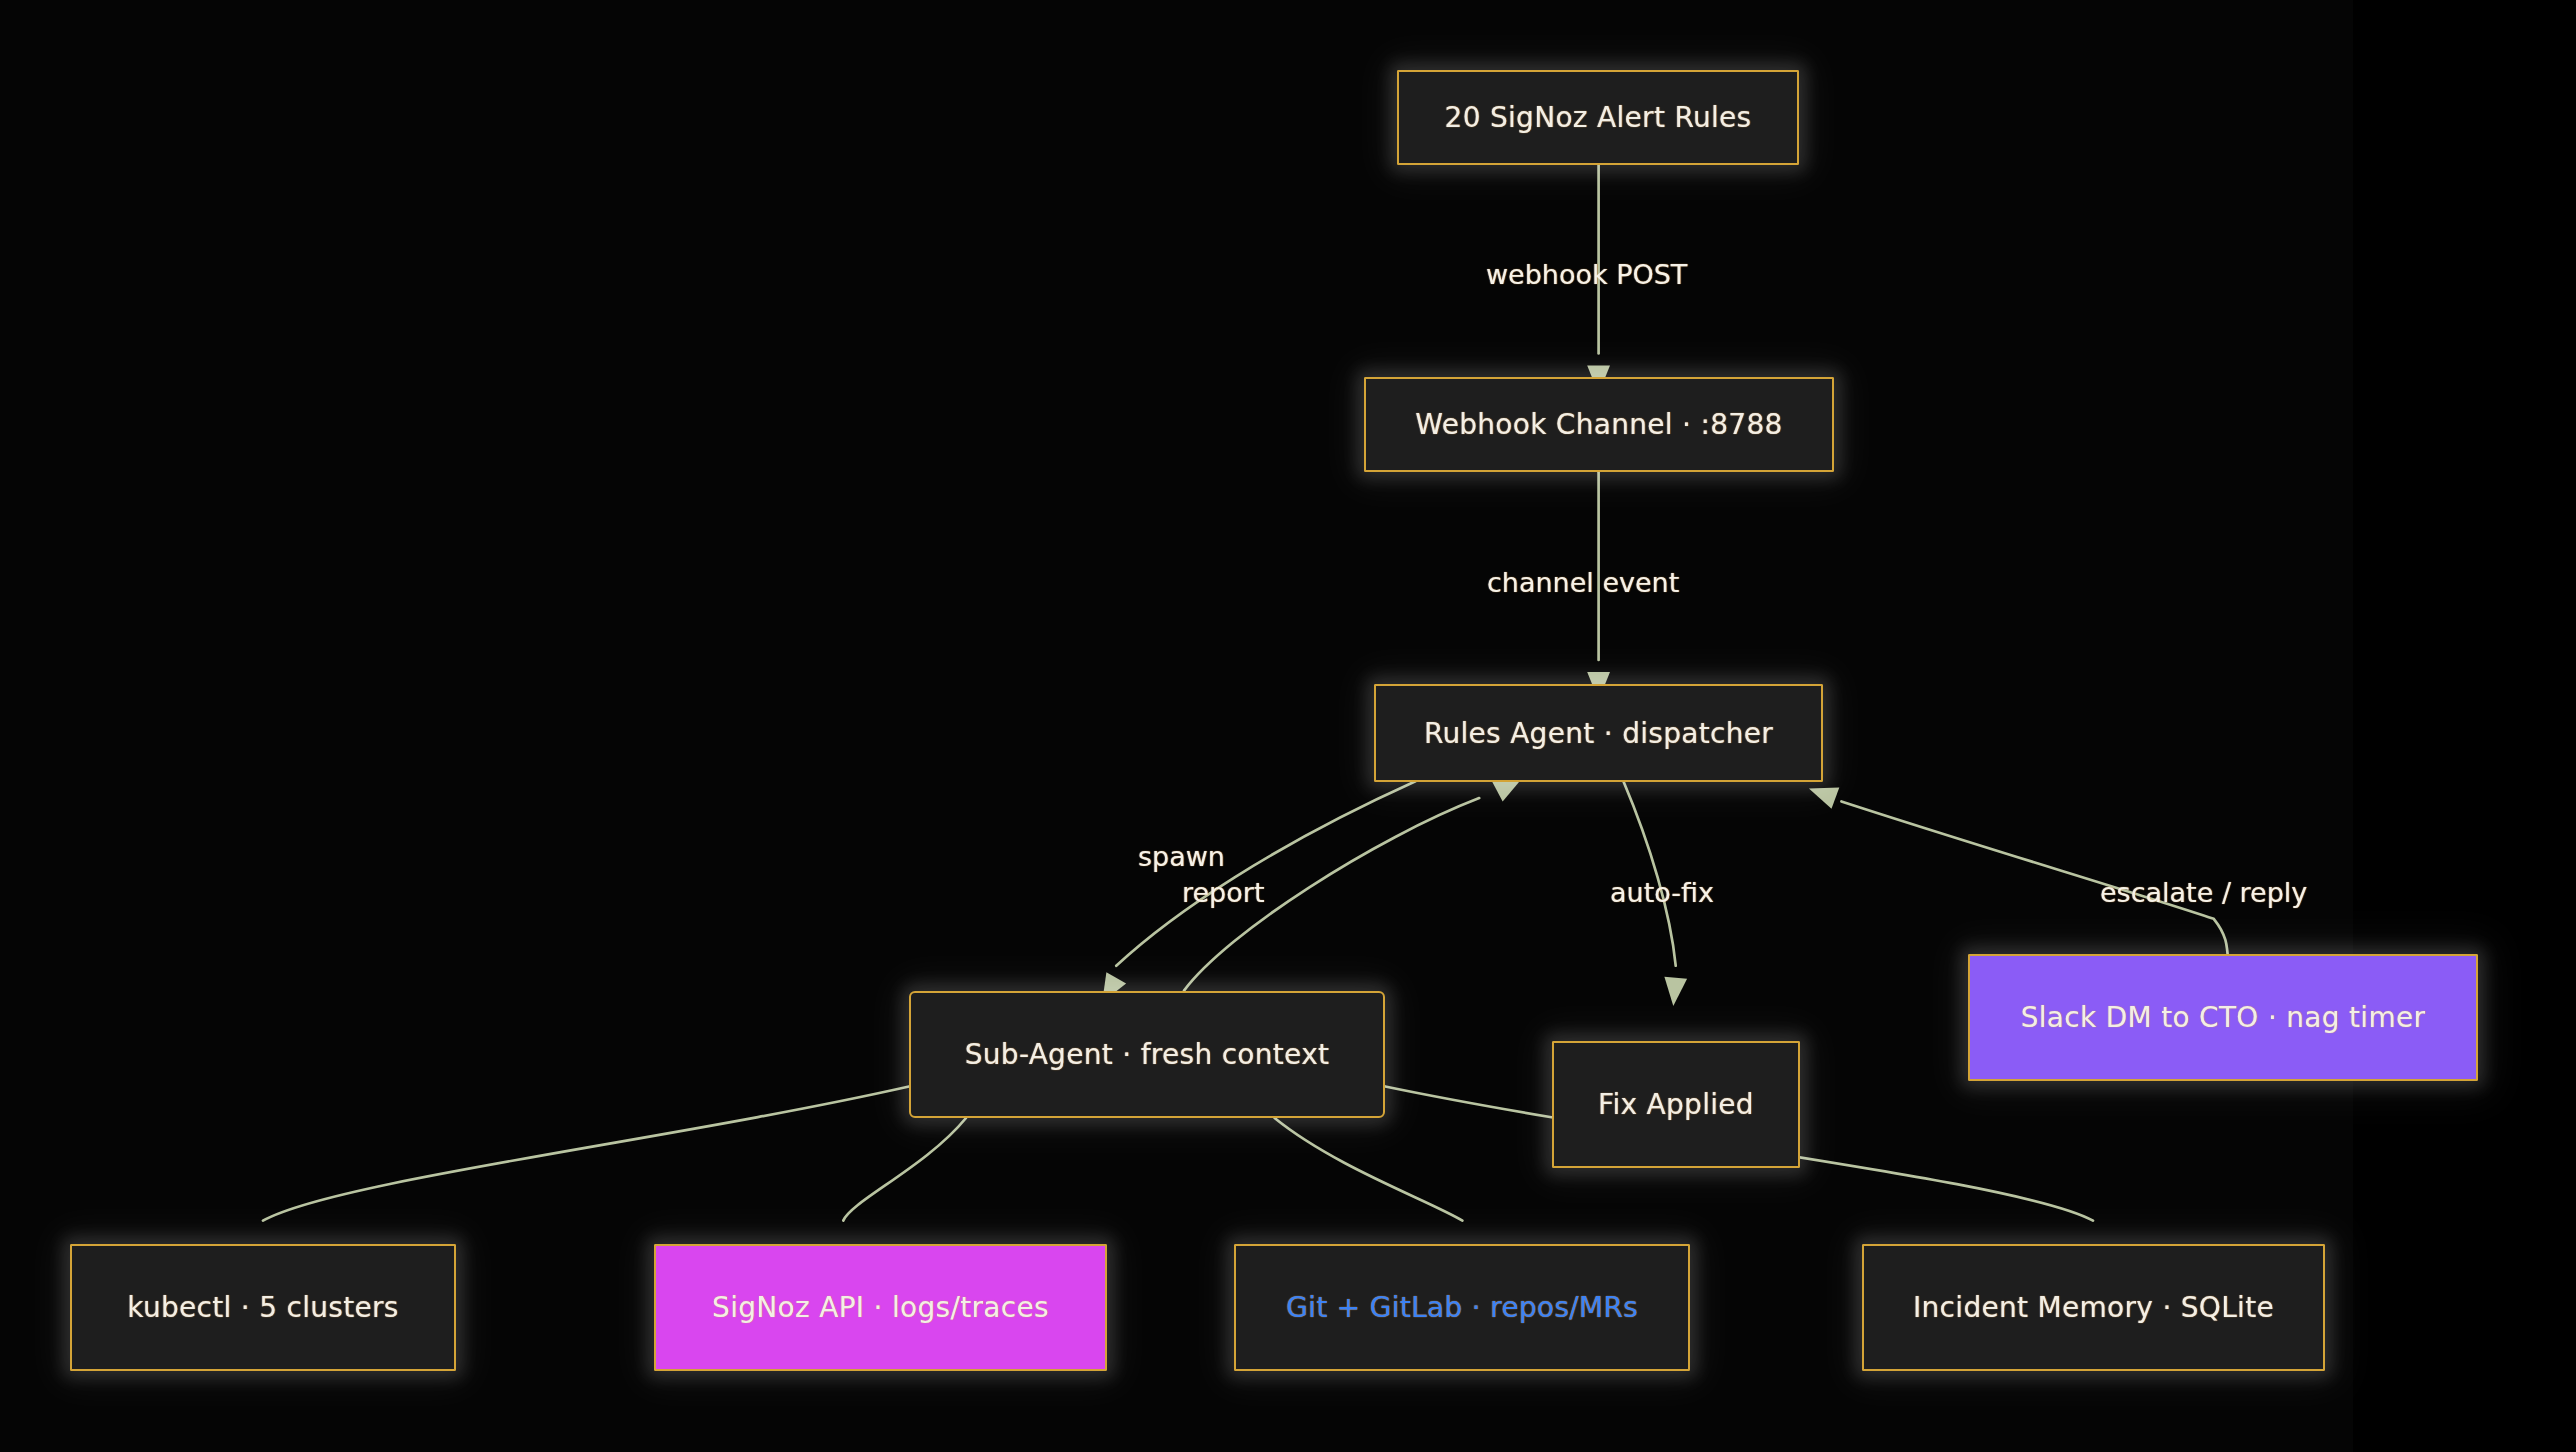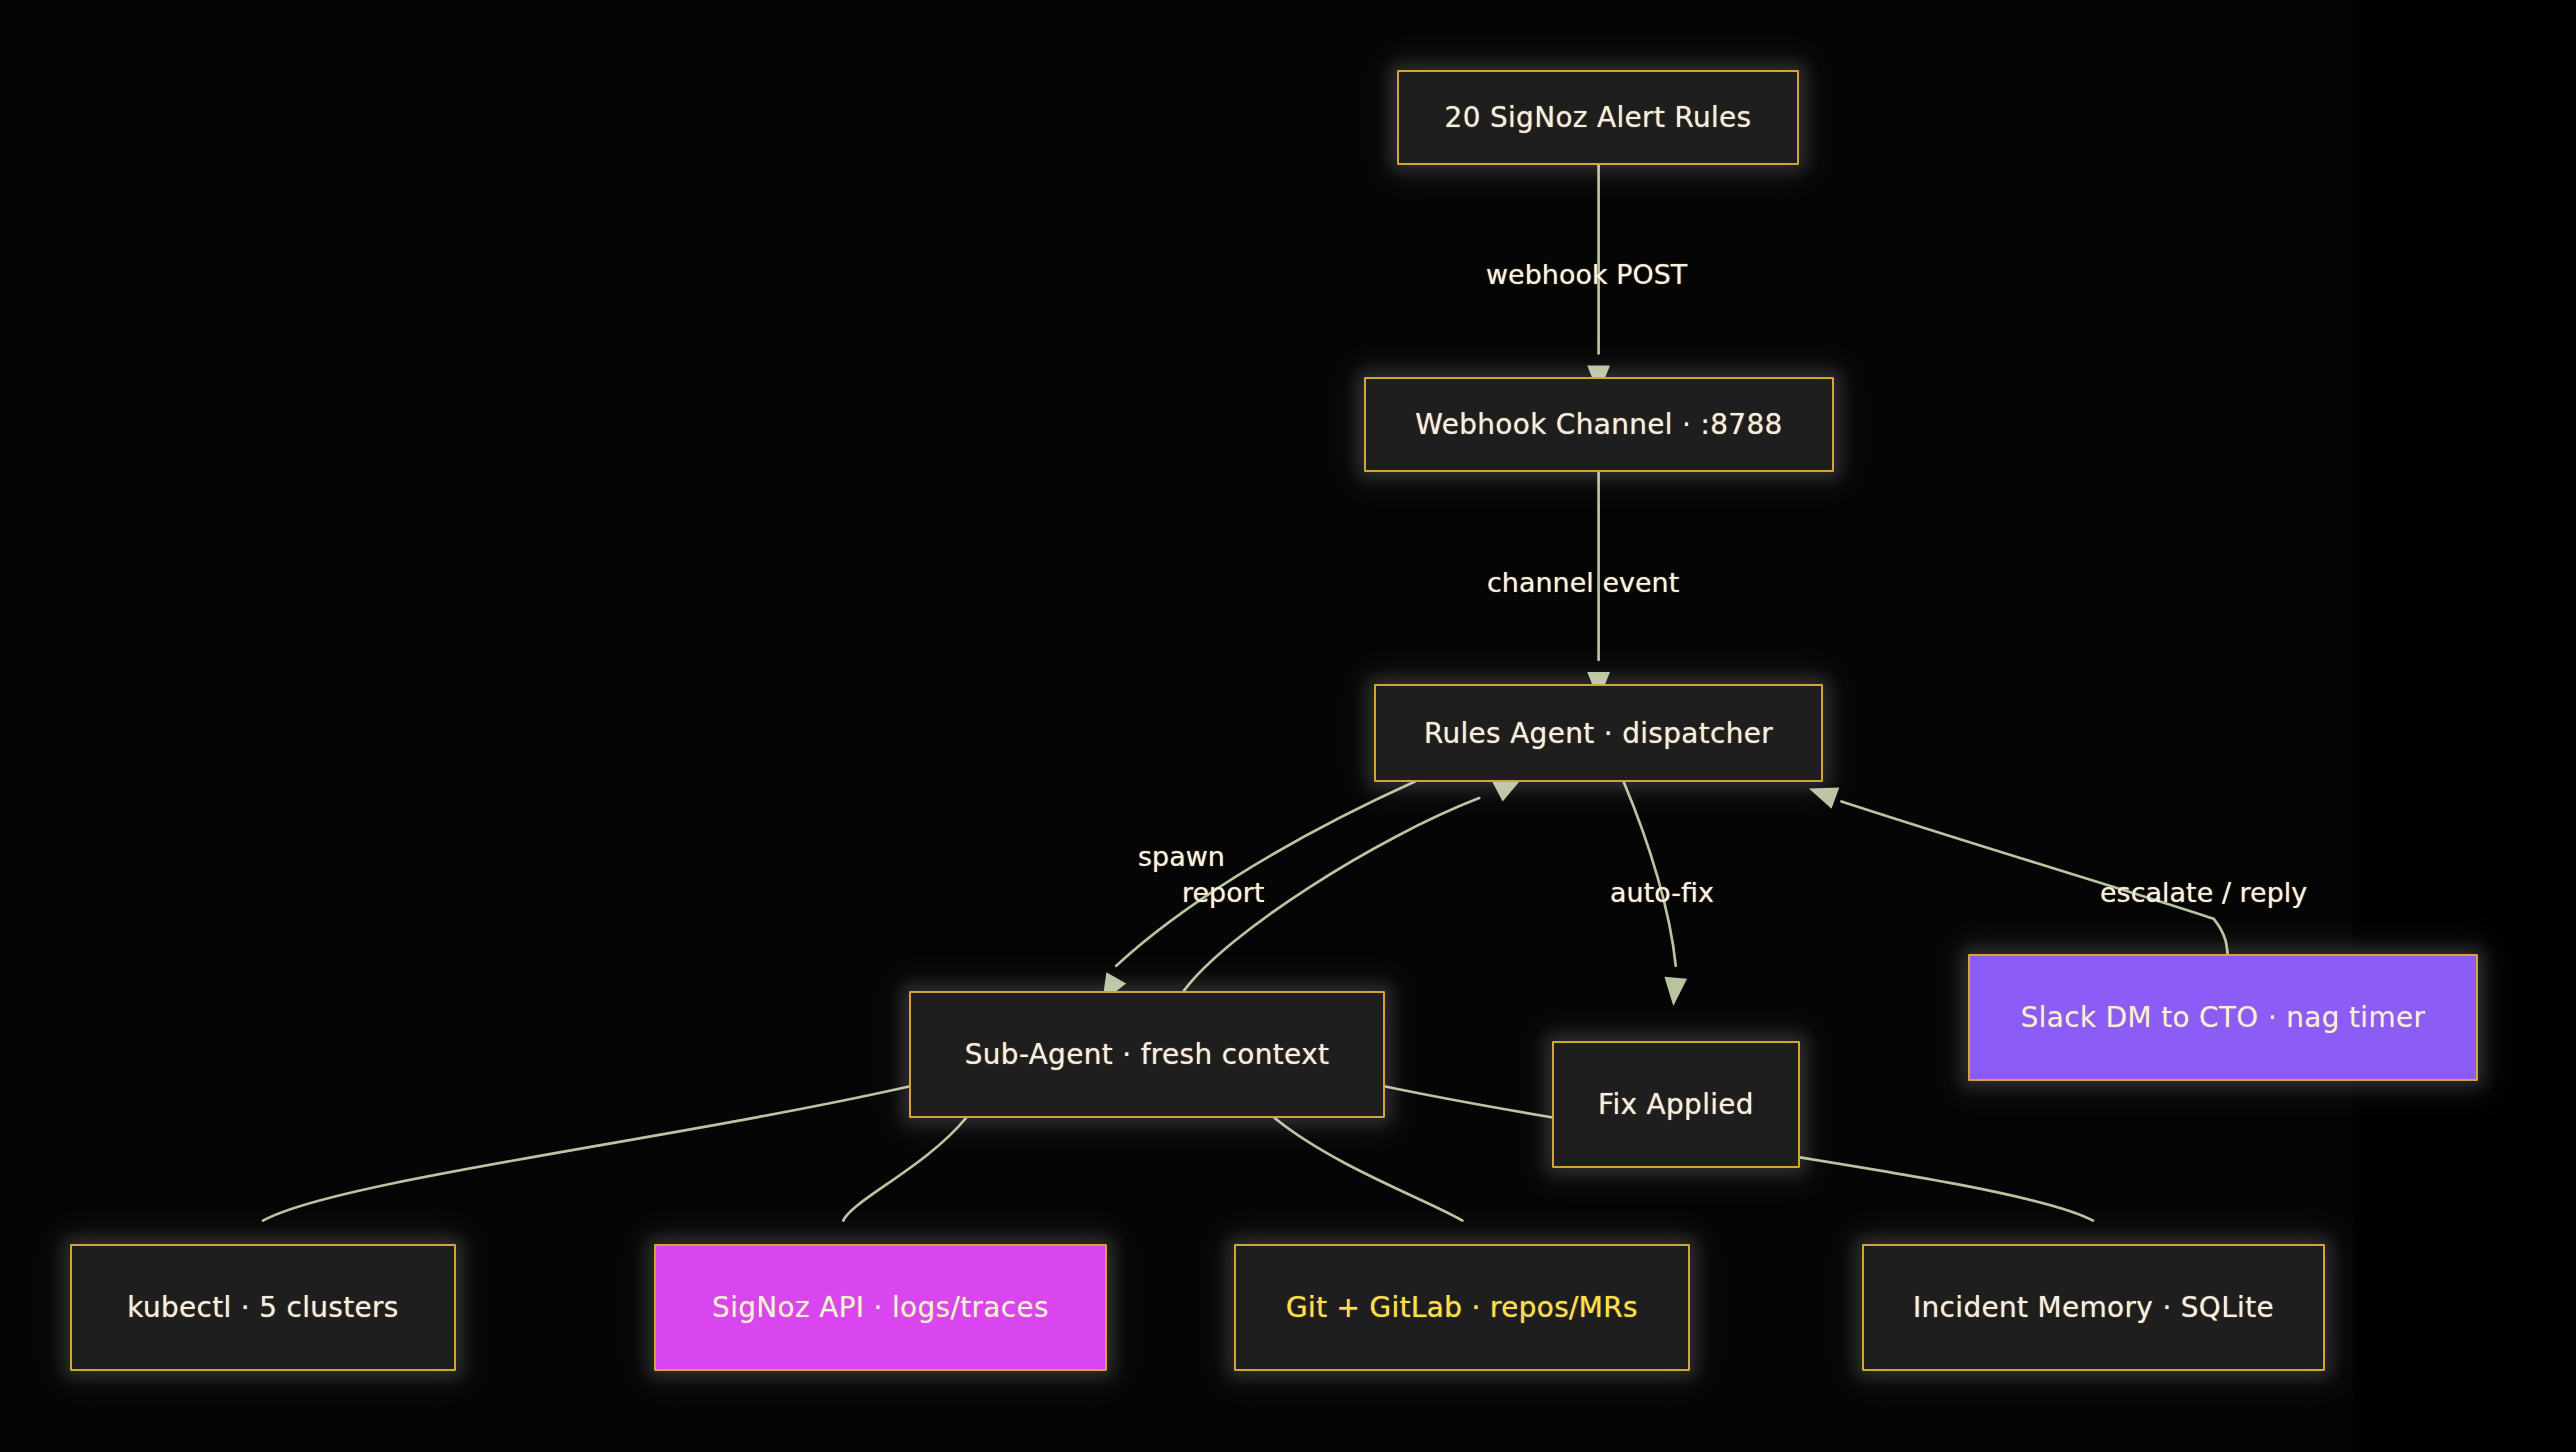--- a/index.html
+++ b/index.html
@@ -90,37 +90,37 @@
   <div id="node-layer">
       <div class="node" style="left: 1397px; top: 70px; width: 402px; height: 95px; background: rgb(30, 30, 30); border-color: rgb(212, 164, 55);">
         <span class="node-label" style="color: rgb(242, 239, 230);">20 SigNoz Alert Rules</span>
       </div>
       <div class="node" style="left: 1364px; top: 377px; width: 470px; height: 95px; background: rgb(30, 30, 30); border-color: rgb(212, 164, 55);">
         <span class="node-label" style="color: rgb(242, 239, 230);">Webhook Channel · :8788</span>
       </div>
       <div class="node" style="left: 1374px; top: 684px; width: 449px; height: 98px; background: rgb(30, 30, 30); border-color: rgb(212, 164, 55);">
         <span class="node-label" style="color: rgb(242, 239, 230);">Rules Agent · dispatcher</span>
       </div>
-      <div class="node" style="left: 909px; top: 991px; width: 476px; height: 127px; background: rgb(30, 30, 30); border-color: rgb(212, 164, 55);">
+      <div class="node" style="left: 909px; top: 991px; width: 476px; height: 127px; background: rgb(30, 30, 30); border-color: rgb(212, 164, 55); border-radius: 6px;">
         <span class="node-label" style="color: rgb(242, 239, 230);">Sub-Agent · fresh context</span>
       </div>
       <div class="node" style="left: 1552px; top: 1041px; width: 248px; height: 127px; background: rgb(30, 30, 30); border-color: rgb(212, 164, 55);">
         <span class="node-label" style="color: rgb(242, 239, 230);">Fix Applied</span>
       </div>
       <div class="node" style="left: 1968px; top: 954px; width: 510px; height: 127px; background: #8b5cf6; border-color: rgb(212, 164, 55);">
         <span class="node-label" style="color: rgb(242, 239, 230);">Slack DM to CTO · nag timer</span>
       </div>
       <div class="node" style="left: 70px; top: 1244px; width: 386px; height: 127px; background: rgb(30, 30, 30); border-color: rgb(212, 164, 55);">
         <span class="node-label" style="color: rgb(242, 239, 230);">kubectl · 5 clusters</span>
       </div>
       <div class="node" style="left: 654px; top: 1244px; width: 453px; height: 127px; background: #d946ef; border-color: rgb(212, 164, 55);">
         <span class="node-label" style="color: rgb(242, 239, 230);">SigNoz API · logs/traces</span>
       </div>
       <div class="node" style="left: 1234px; top: 1244px; width: 456px; height: 127px; background: rgb(30, 30, 30); border-color: rgb(212, 164, 55);">
-        <span class="node-label" style="color: #fde047;">Git + GitLab · repos/MRs</span>
+        <span class="node-label" style="color: #3b82f6;">Git + GitLab · repos/MRs</span>
       </div>
       <div class="node" style="left: 1862px; top: 1244px; width: 463px; height: 127px; background: rgb(30, 30, 30); border-color: rgb(212, 164, 55);">
         <span class="node-label" style="color: rgb(242, 239, 230);">Incident Memory · SQLite</span>
       </div>
     </div>
   <div id="label-layer">
       <div class="edge-label" style="left: 1486px; top: 259px;">webhook POST</div>
       <div class="edge-label" style="left: 1487px; top: 567px;">channel event</div>
       <div class="edge-label" style="left: 1138px; top: 841px;">spawn</div>
       <div class="edge-label" style="left: 1182px; top: 877px;">report</div>

